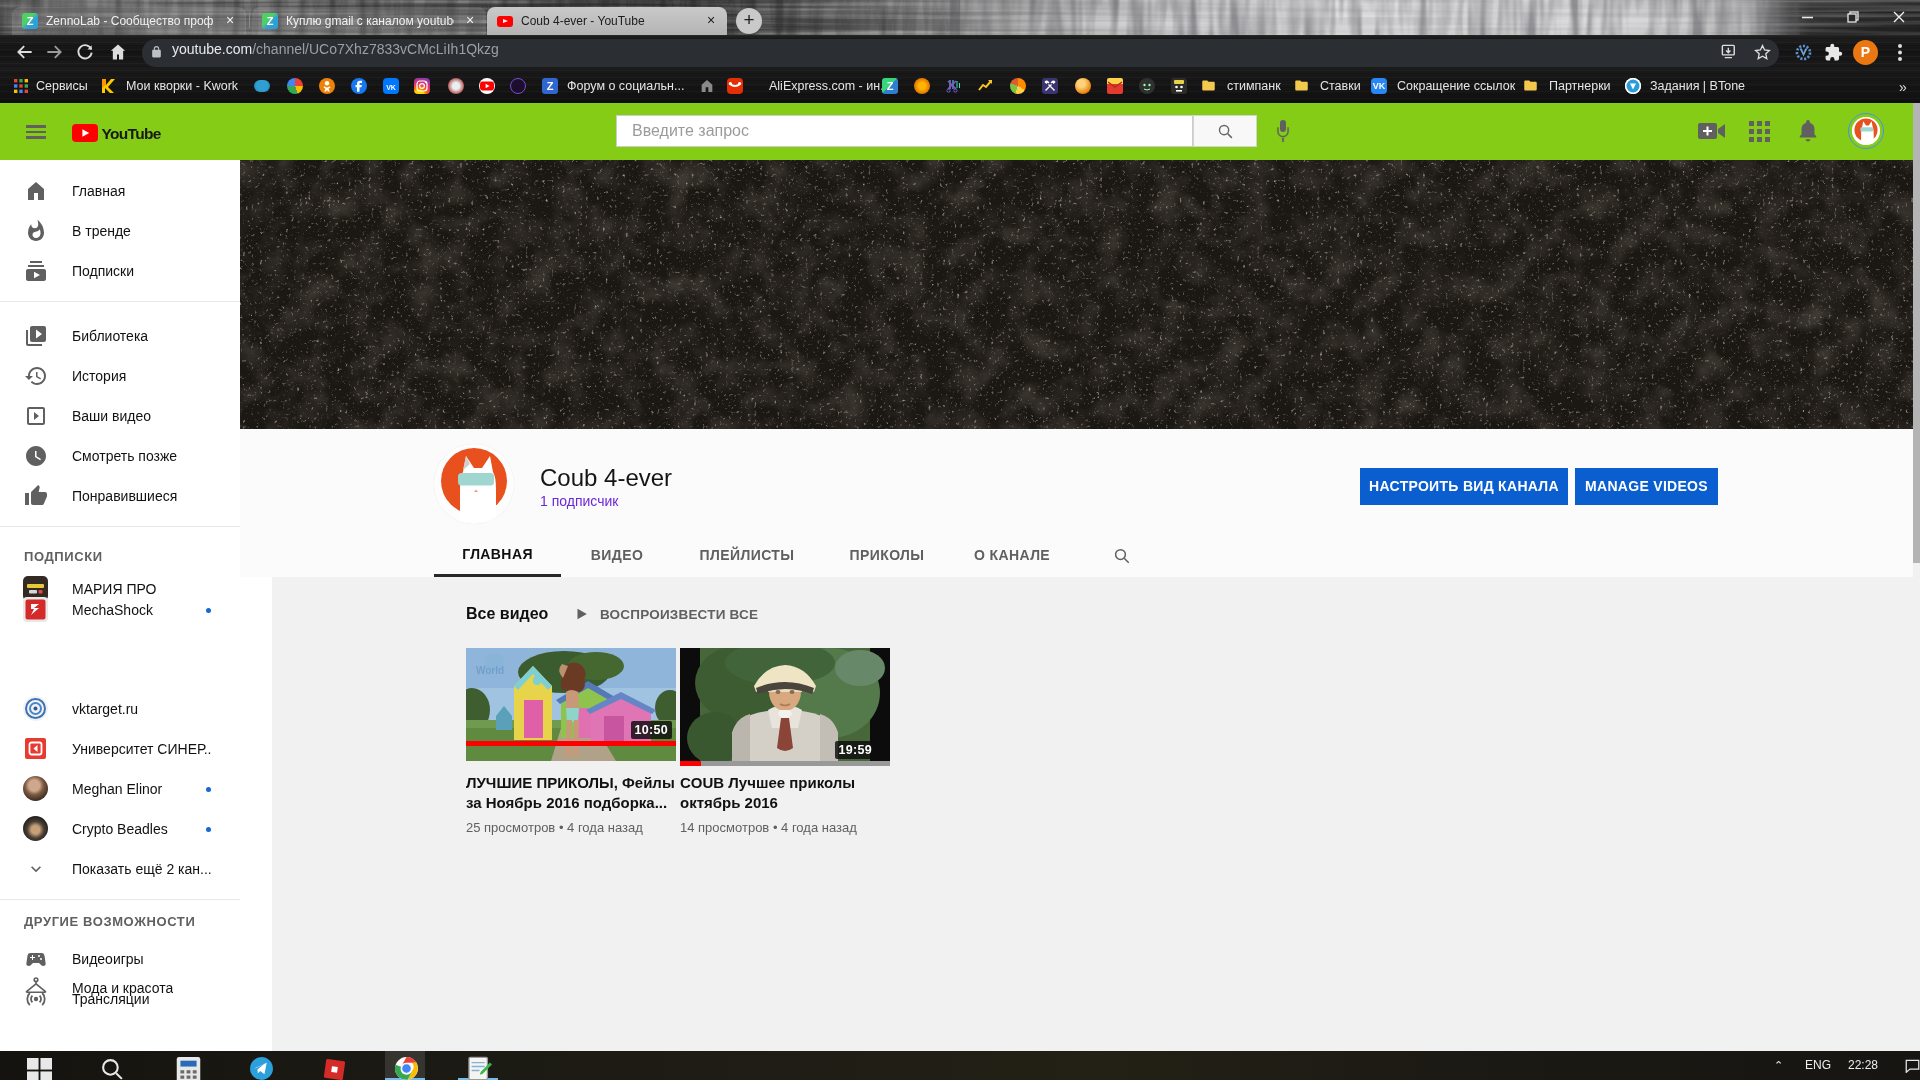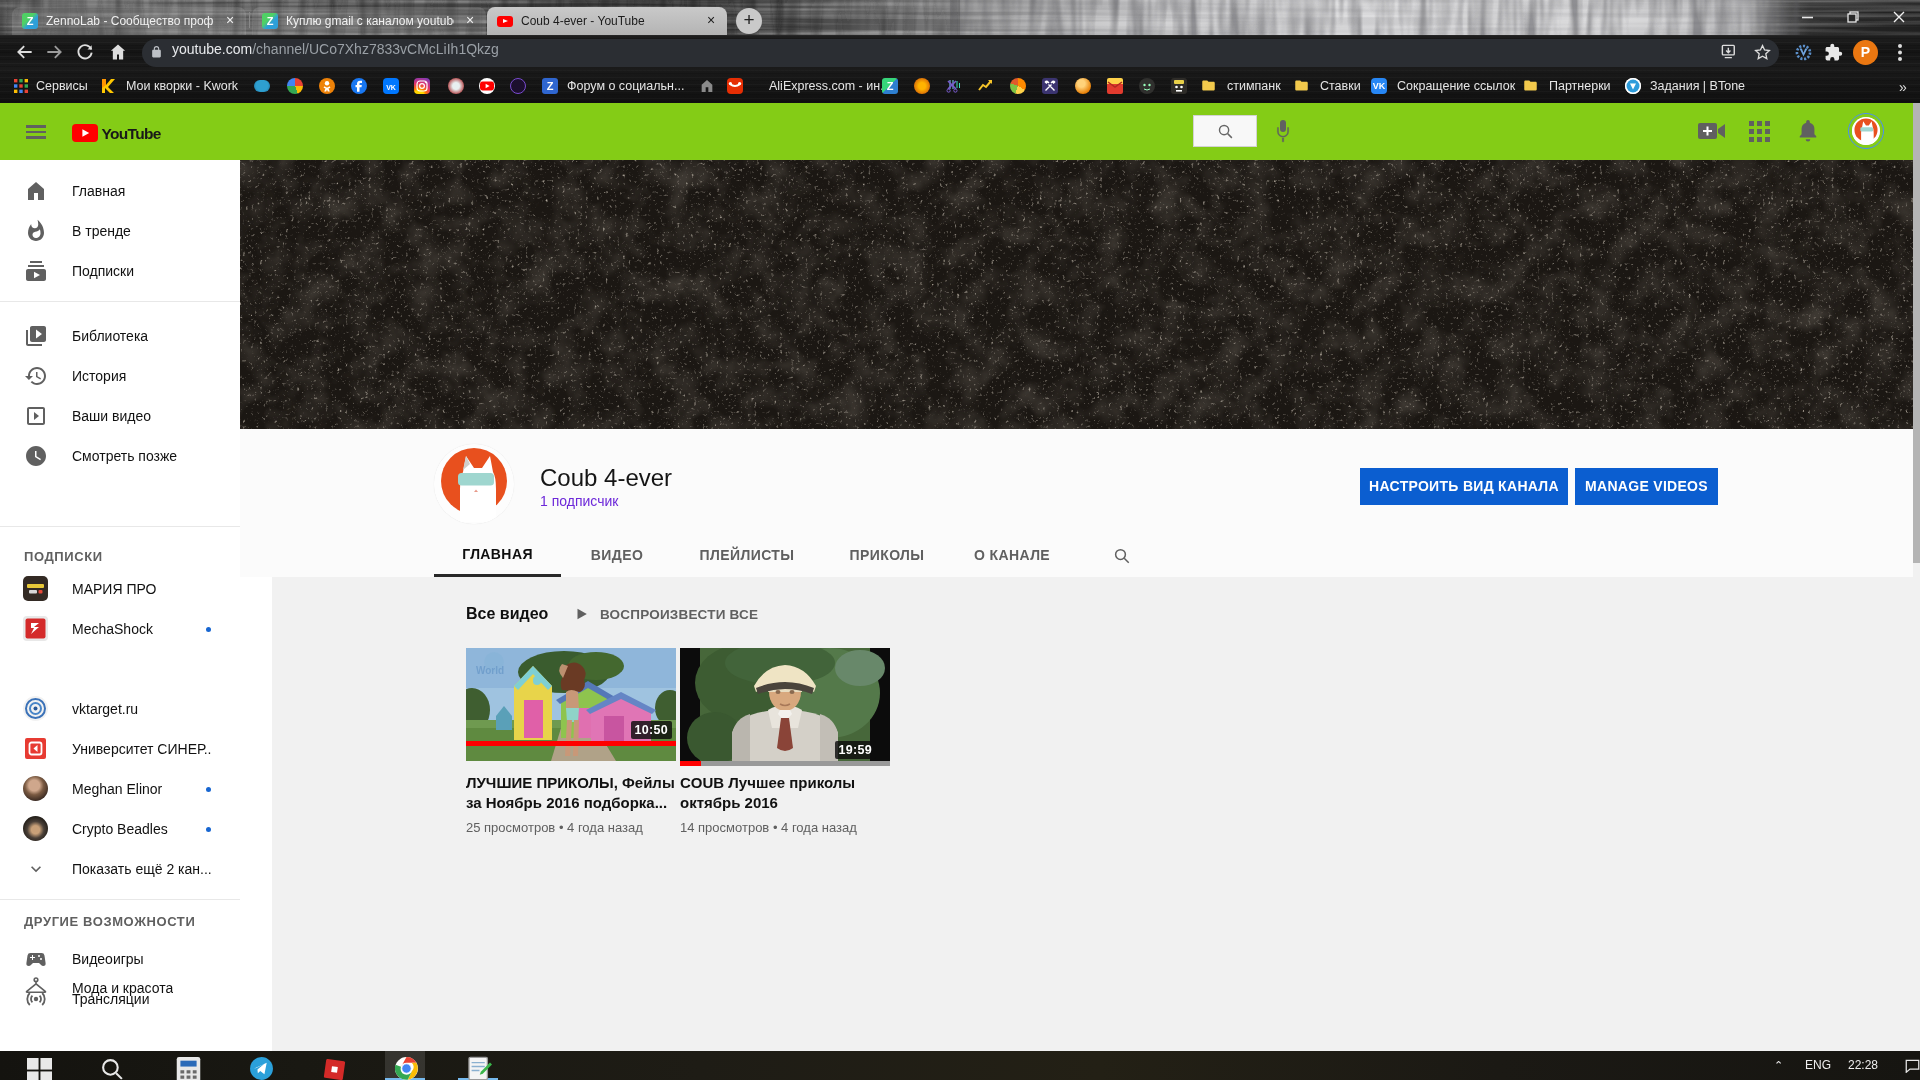--- a/index.html
+++ b/index.html
@@ -315,20 +315,21 @@
         <span></span>
         <span></span>
       </div>
     <div id="ytlogo">
       <svg width="100" height="20" viewBox="0 0 100 20">
         <rect x="0" y="1" width="26" height="18" rx="4" fill="#f00"></rect>
         <path d="M10.4 6.2v7.6l6.8-3.8z" fill="#fff"></path>
         <text x="29.5" y="15.5" font-family="Liberation Sans, sans-serif" font-size="15.5" font-weight="bold" fill="#191919" letter-spacing="-0.7">YouTube</text>
       </svg>
     </div>
+    <div id="searchbox">Введите запрос</div>
     <div id="searchbtn">
       <svg style="position:absolute; left:23px; top:7px;" width="17" height="17" viewBox="0 0 24 24" fill="none" stroke="#666" stroke-width="2">
           <circle cx="10" cy="10" r="6.5"></circle>
           <path d="M15 15l6 6"></path>
         </svg>
     </div>
     <svg class="abs" style="left:1274px; top:14px;" width="18" height="27" viewBox="0 0 24 32" fill="#606060">
         <rect x="8" y="2" width="8" height="16" rx="4"></rect>
         <path d="M4.5 12v5.5a7.5 7.5 0 0 0 15 0V12H18v5.5a6 6 0 0 1-12 0V12zM11 26h2v5h-2z" stroke="#606060" stroke-width="0.5"></path>
       </svg>
@@ -422,31 +423,37 @@
           <path d="M10 8v8l5-4-5-4zm9-5H5c-1.1 0-2 .9-2 2v14c0 1.1.9 2 2 2h14c1.1 0 2-.9 2-2V5c0-1.1-.9-2-2-2zm0 16H5V5h14v14z"></path>
         </svg>
         <span class="tx">Ваши видео</span>
       </div>
     <div class="srow" style="top:276px;">
         <svg class="ic" viewBox="0 0 24 24" fill="#606060">
           <path d="M12 2C6.5 2 2 6.5 2 12s4.5 10 10 10 10-4.5 10-10S17.5 2 12 2zm4.2 14.2L11 13V7h1.5v5.2l4.5 2.7-.8 1.3z"></path>
         </svg>
         <span class="tx">Смотреть позже</span>
       </div>
+    <div class="srow" style="top:316px;">
+        <svg class="ic" viewBox="0 0 24 24" fill="#606060">
+          <path d="M1 21h4V9H1v12zm22-11c0-1.1-.9-2-2-2h-6.31l.95-4.57.03-.32c0-.41-.17-.79-.44-1.06L14.17 1 7.58 7.59C7.22 7.95 7 8.45 7 9v10c0 1.1.9 2 2 2h9c.83 0 1.54-.5 1.84-1.22l3.02-7.05c.09-.23.14-.47.14-.73v-2z"></path>
+        </svg>
+        <span class="tx">Понравившиеся</span>
+      </div>
     <div class="sdiv" style="top:366px;"></div>
     <div class="shead" style="top:389px;">ПОДПИСКИ</div>
     <div class="srow" style="top:409px;">
         <span class="cav" style="background:#332a24; border-radius:5px;"><svg width="25" height="25" viewBox="0 0 25 25">
             <rect x="4" y="8" width="17" height="4" rx="1" fill="#e8c838"></rect>
             <rect x="6" y="14" width="8" height="3.5" rx="1" fill="#d8d8d8"></rect>
             <rect x="15.5" y="14" width="4" height="3.5" rx="1" fill="#e84838"></rect>
           </svg></span>
         <span class="tx">МАРИЯ ПРО</span>
       </div>
-    <div class="srow" style="top:449px;">
+    <div class="srow" style="top:430px;">
         <span class="cav" style="background:#e8e8e8; border-radius:4px;"><svg width="25" height="25" viewBox="0 0 25 25">
             <rect x="2.5" y="2.5" width="20" height="20" rx="2" fill="#d42a2a"></rect>
             <path d="M8 7h8l-5 4h5l-8 7 3-6H8z" fill="#fff"></path>
           </svg></span>
         <span class="tx">MechaShock</span>
         <span class="dot"></span>
       </div>
     <div class="srow" style="top:529px;">
         <span class="cav" style="background:#f2f2f2;"><svg width="25" height="25" viewBox="0 0 25 25">
             <circle cx="12.5" cy="12.5" r="9.5" fill="none" stroke="#3b72b8" stroke-width="2"></circle>

